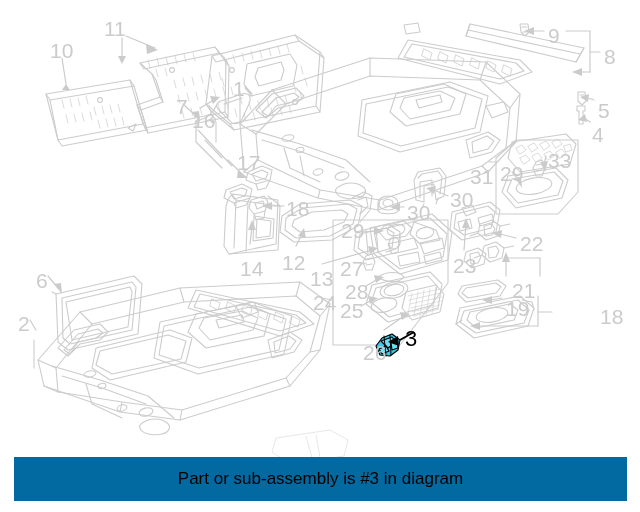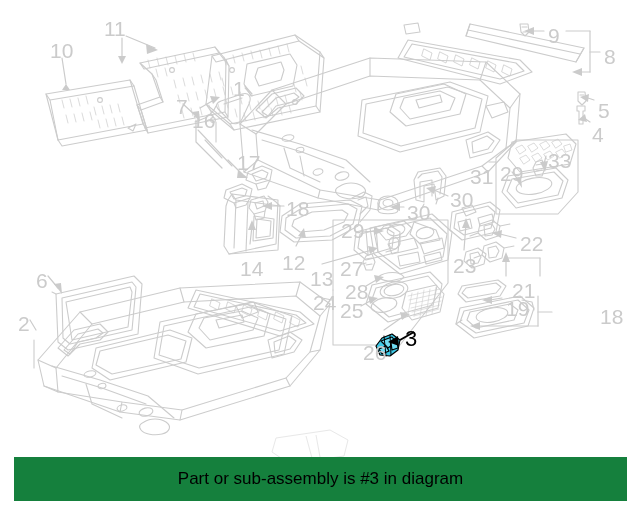--- a/index.html
+++ b/index.html
@@ -38,21 +38,21 @@
   .label.highlight {
     color: #000000;
     font-size: 22px;
   }
   #banner {
     position: absolute;
     left: 14px;
     top: 457px;
     width: 613px;
     height: 44px;
-    background: #15803d;
+    background: #0369a1;
     display: flex;
     flex-direction: column;
     align-items: center;
     justify-content: center;
   }
   #banner .bline {
     font-family: "Liberation Sans", sans-serif;
     font-size: 17px;
     line-height: 20px;
     color: #000000;

